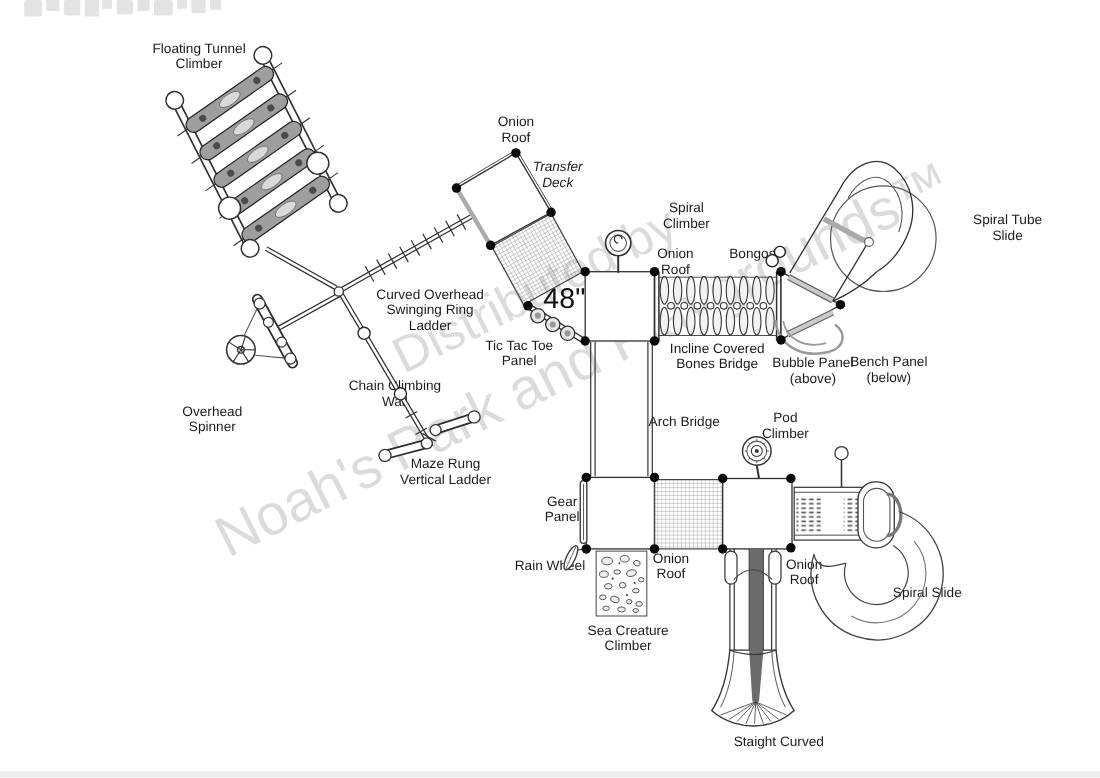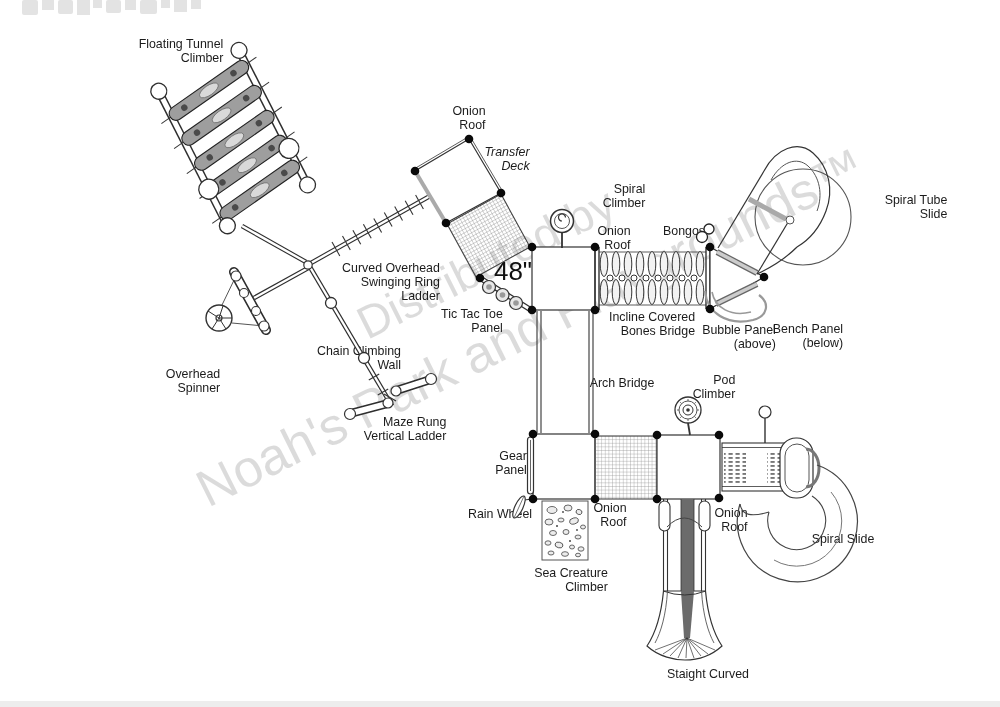--- a/index.html
+++ b/index.html
@@ -1,19 +1,19 @@
 <!DOCTYPE html>
 <html><head>
 <meta charset="utf-8">
 <style>
   html,body{margin:0;padding:0;background:#fff;}
   #stage{position:relative;width:1000px;height:707px;background:#ffffff;overflow:hidden;
          font-family:"Liberation Sans",sans-serif;}
   svg{position:absolute;left:0;top:0;}
-  .lbl{position:absolute;transform:translate(-50%,-50%);text-align:right;
+  .lbl{position:absolute;transform:translate(-50%,-50%);text-align:center;
        font-size:12.4px;color:#1b1b1b;line-height:1.14;white-space:nowrap;}
   .dim{position:absolute;transform:translate(-50%,-50%);font-size:26px;color:#101010;
        background:#fff;padding:0 2px;line-height:1;white-space:nowrap;}
   .dim.rot{transform:translate(-50%,-50%) rotate(-12deg);}
   .wm{position:absolute;color:rgba(30,30,30,0.16);white-space:nowrap;
       transform-origin:0 50%;transform:rotate(-26.5deg);z-index:1;}
   #wm1{left:360px;top:299px;font-size:46px;}
   #wm2{left:200px;top:462px;font-size:52px;}
   .layer{z-index:2;}
 </style>

